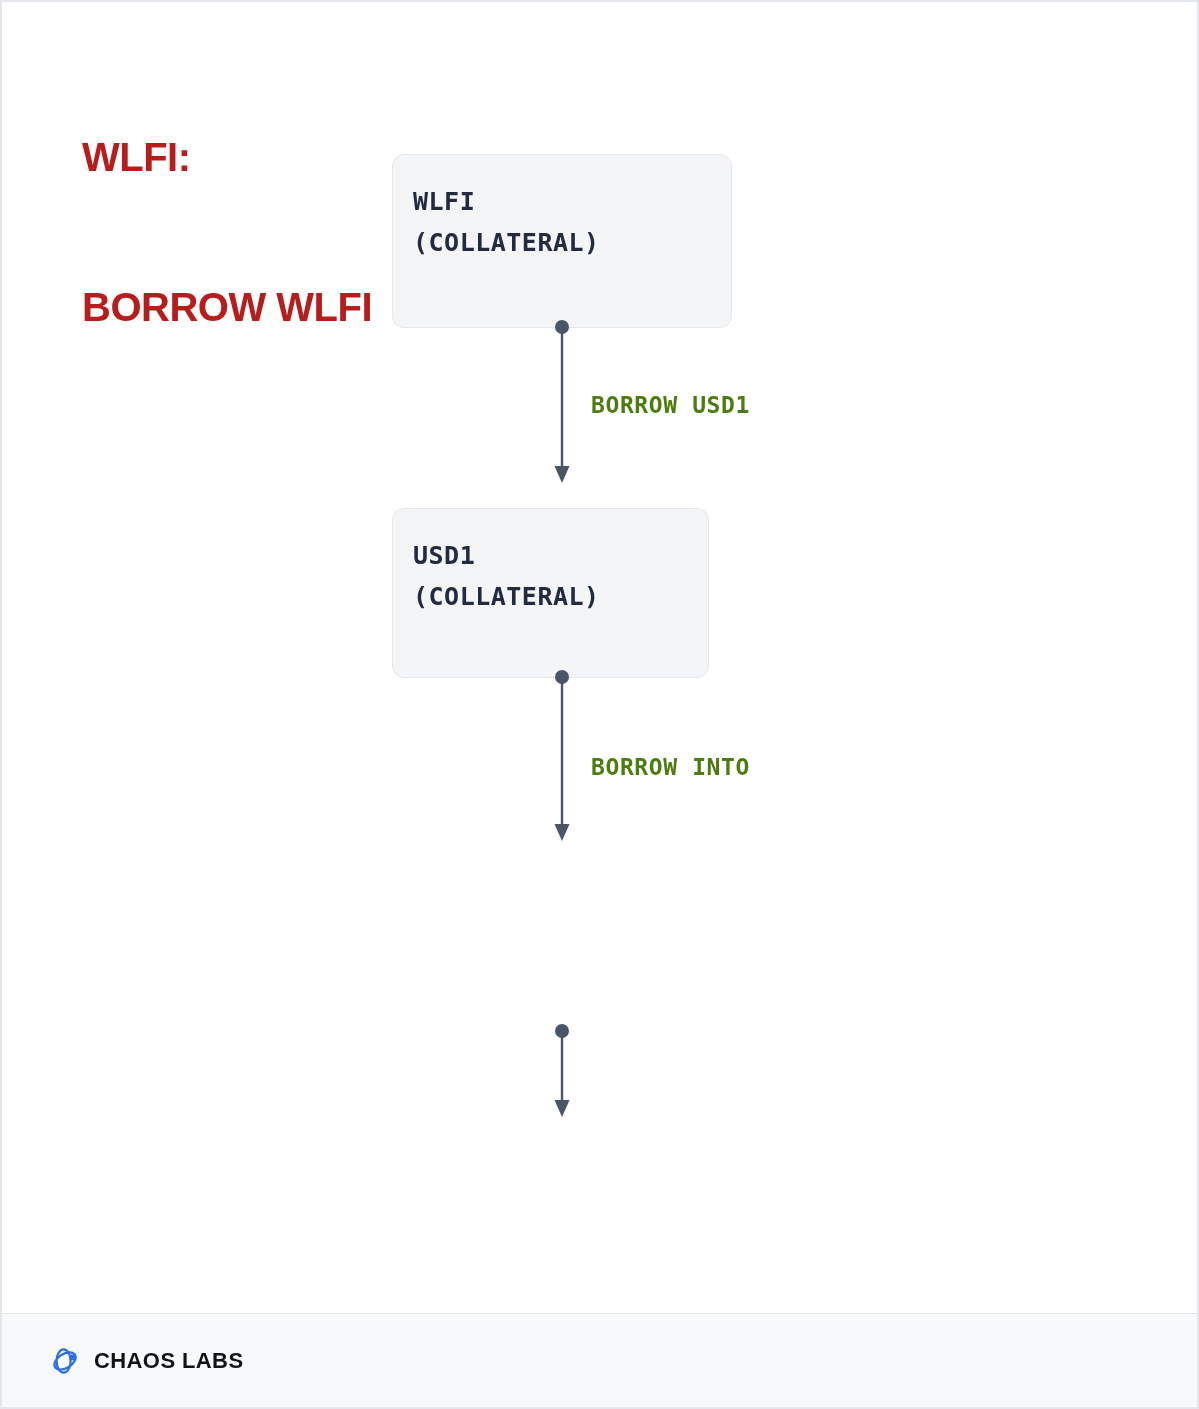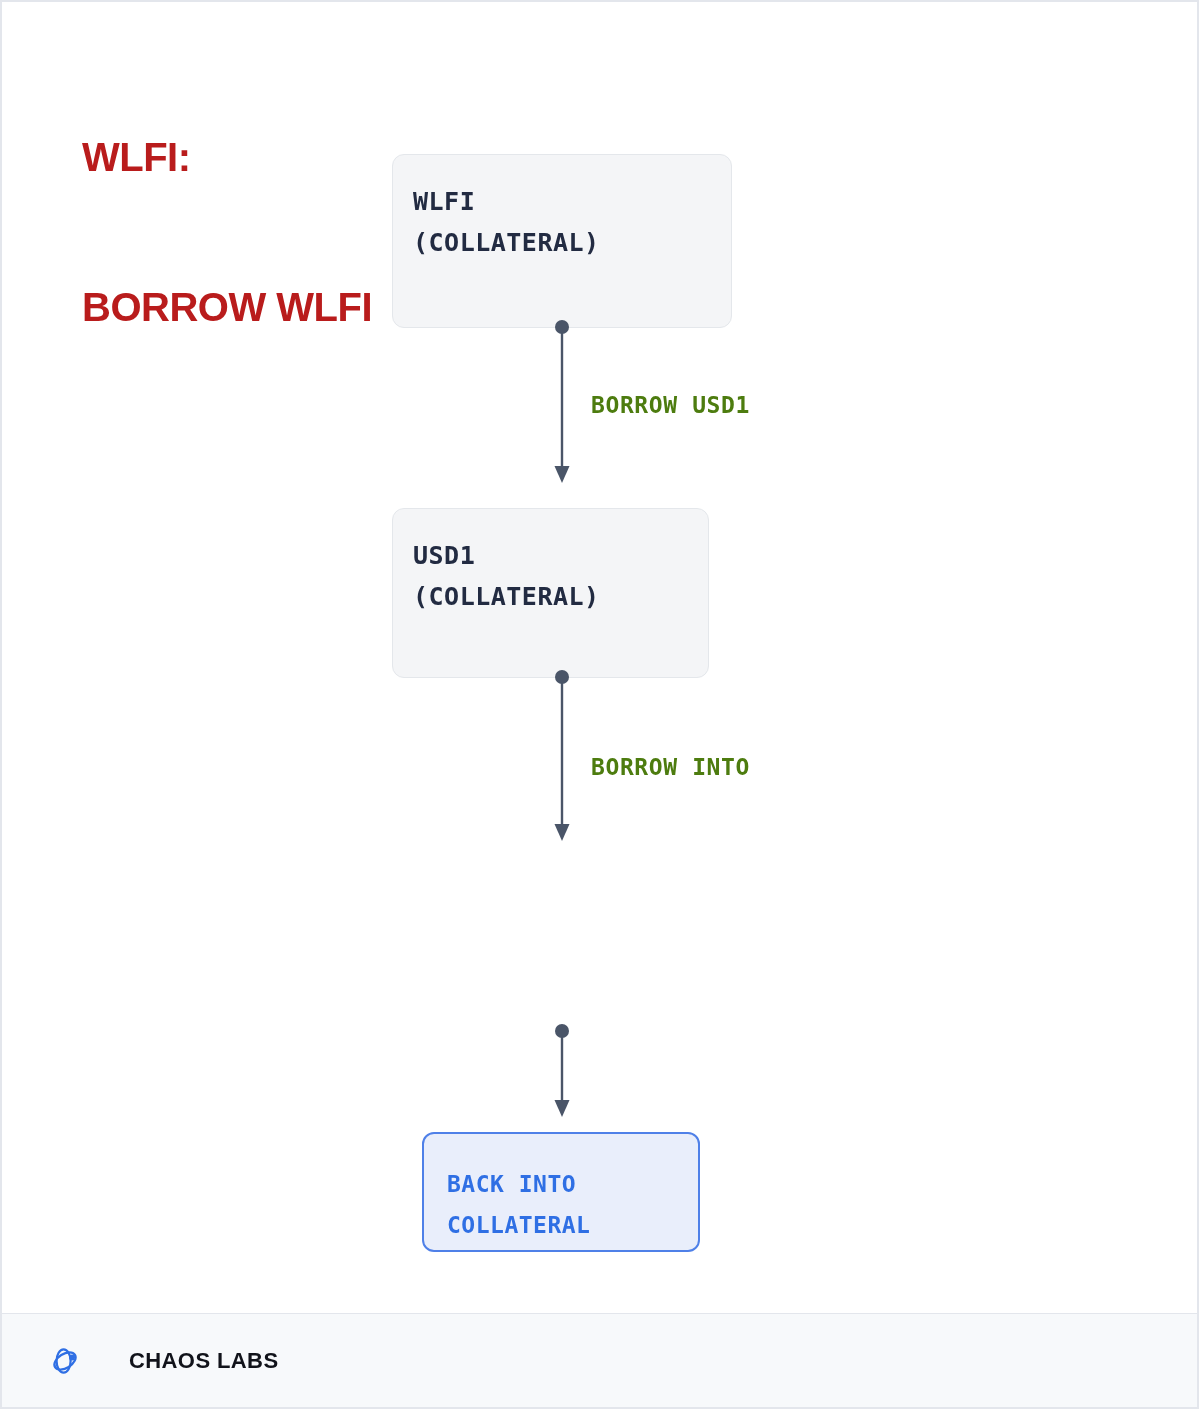--- a/index.html
+++ b/index.html
@@ -101,21 +101,20 @@
     left: 0;
     right: 0;
     bottom: 0;
     height: 94px;
     background: #f7f9fb;
     border-top: 1px solid #e3e6ec;
     display: flex;
     align-items: center;
     padding-left: 48px;
     box-sizing: border-box;
-    gap: 35px;
   }
   .footer-logo {
     width: 30px;
     height: 30px;
     flex: 0 0 auto;
     display: block;
   }
   .footer-brand {
     margin-left: 14px;
     font-family: "Liberation Sans", sans-serif;
@@ -160,24 +159,20 @@
   </svg>
   <div class="edge-label" id="label-borrow-usdc">BORROW INTO</div>
 
 
   <svg class="connector" id="conn-3" width="52" height="100" viewBox="0 0 52 100">
     <circle cx="26" cy="7" r="7" fill="#4a5568"></circle>
     <line x1="26" y1="7" x2="26" y2="80" stroke="#4a5568" stroke-width="2.4"></line>
     <polygon points="26,93 18.5,76 33.5,76" fill="#4a5568"></polygon>
   </svg>
 
-  <div class="node-highlight" id="node-back">
-    <span class="node-label">BACK INTO</span>
-    <span class="node-label">COLLATERAL</span>
-  </div>
 
   <div class="footer">
     <svg class="footer-logo" viewBox="0 0 32 32">
       <ellipse cx="14.5" cy="16" rx="7.5" ry="12.5" fill="none" stroke="#2f6fe4" stroke-width="2.4"></ellipse>
       <ellipse cx="16" cy="16" rx="12.5" ry="7.5" fill="none" stroke="#2f6fe4" stroke-width="2.4" transform="rotate(-32 16 16)"></ellipse>
       <circle cx="23.5" cy="12.2" r="3.2" fill="#2f6fe4"></circle>
     </svg>
     <div class="footer-brand">CHAOS LABS</div>
   </div>
 

